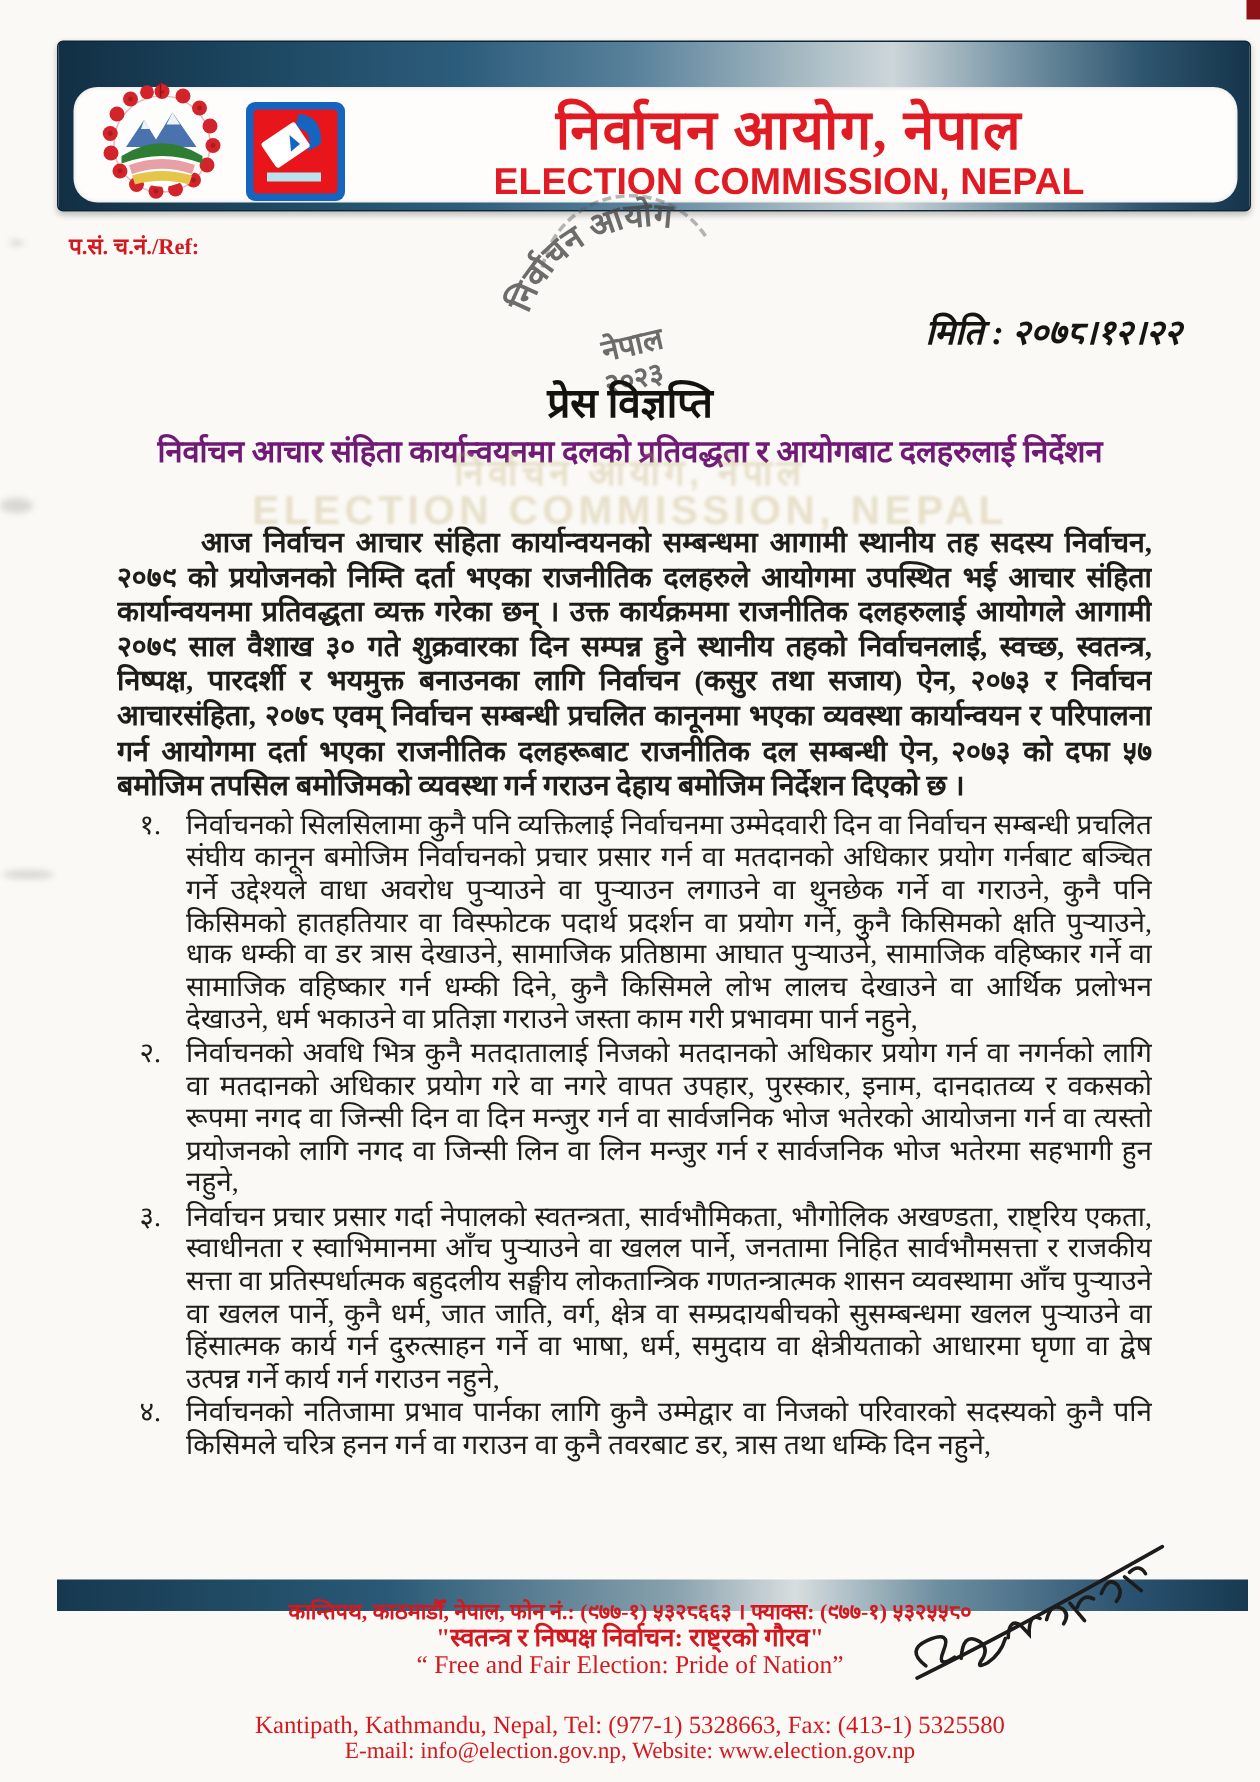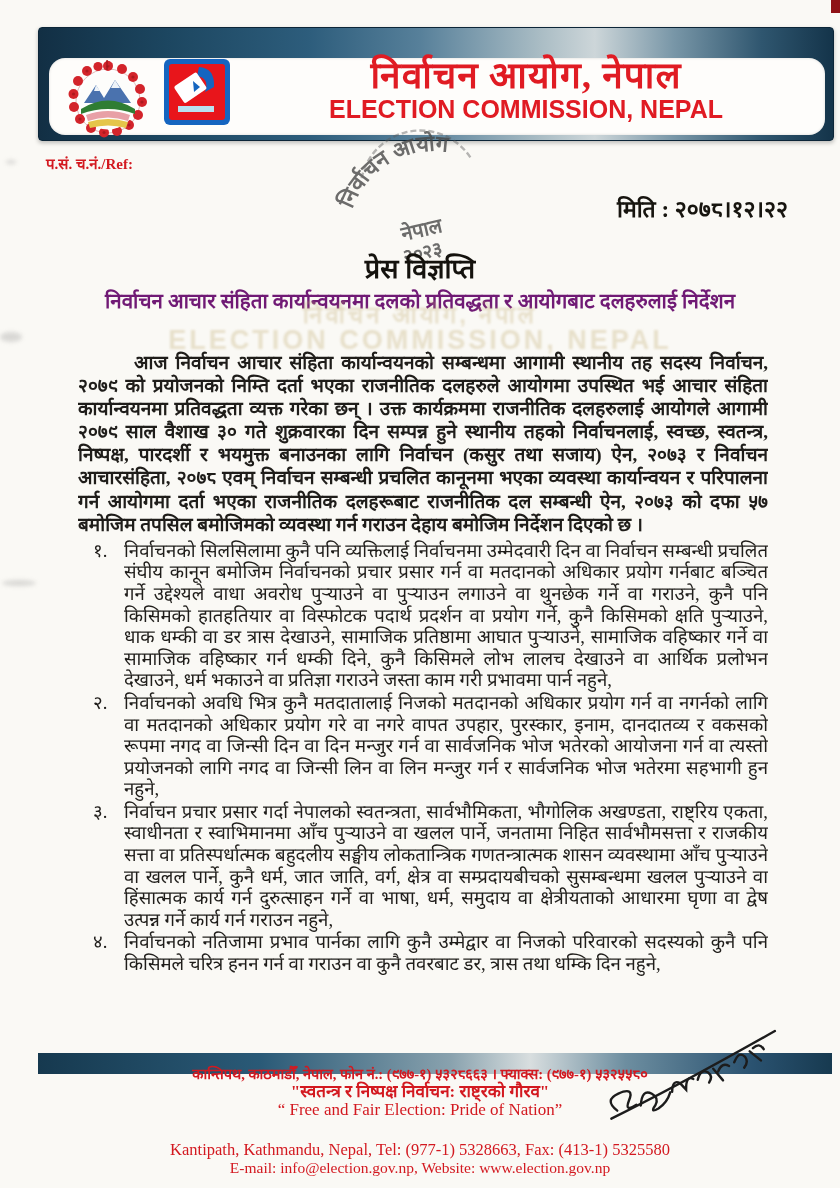--- a/index.html
+++ b/index.html
@@ -13,32 +13,32 @@
   .banner{
     position:absolute;left:38px;top:27px;width:794px;height:112px;
     border-radius:4px;border:1px solid #0c2638;
     background:linear-gradient(90deg,#122f44 0%,#1c4660 16%,#2d5d7c 34%,#57809a 48%,
       #a9bcc4 63%,#cdd6d9 70%,#7896a7 80%,#2f566f 91%,#14344a 100%);
     box-shadow:0 2px 4px rgba(0,0,0,.25);
   }
   .banner-card{
     position:absolute;left:10px;top:30px;right:8px;bottom:5px;
     background:#fefdfb;border-radius:16px;
-    display:flex;align-items:flex-start;padding:0 14px 0 18px;box-sizing:border-box;
+    display:flex;align-items:flex-end;padding:0 14px 0 18px;box-sizing:border-box;
     box-shadow:inset 0 0 3px rgba(0,0,0,.15);
   }
   .emblem{flex:0 0 auto;margin-right:14px;}
   .ballot-logo{flex:0 0 auto;margin-right:10px;}
   .org-titles{flex:1 1 auto;text-align:center;line-height:1.02;transform:translateY(-1px);}
   .org-np{font-size:37px;font-weight:bold;color:#e01b23;letter-spacing:1px;}
   .org-en{font-family:"Liberation Sans","DejaVu Sans",sans-serif;font-size:25px;font-weight:900;
     color:#e01b23;letter-spacing:0px;margin-top:2px;}
   
   .ref{position:absolute;left:46px;top:153px;color:#d31920;font-size:15px;font-weight:bold;}
-  .date-line{position:absolute;right:52px;top:192px;font-size:23px;color:#17150f;font-weight:bold;}
+  .date-line{position:absolute;right:52px;top:204px;font-size:23px;color:#17150f;font-weight:bold;font-style:italic;}
   
   .stamp{position:absolute;left:325px;top:112px;pointer-events:none;}
   
   .ghost{position:absolute;left:0;width:840px;text-align:center;
     font-family:"Liberation Sans","DejaVu Sans",sans-serif;font-weight:900;
     color:rgba(196,176,120,.34);filter:blur(1.2px);letter-spacing:3px;pointer-events:none;}
   .ghost1{top:297px;font-size:24px;}
   .ghost2{top:325px;font-size:27px;}
   
   .doc-title{position:absolute;left:0;width:840px;top:249px;text-align:center;

